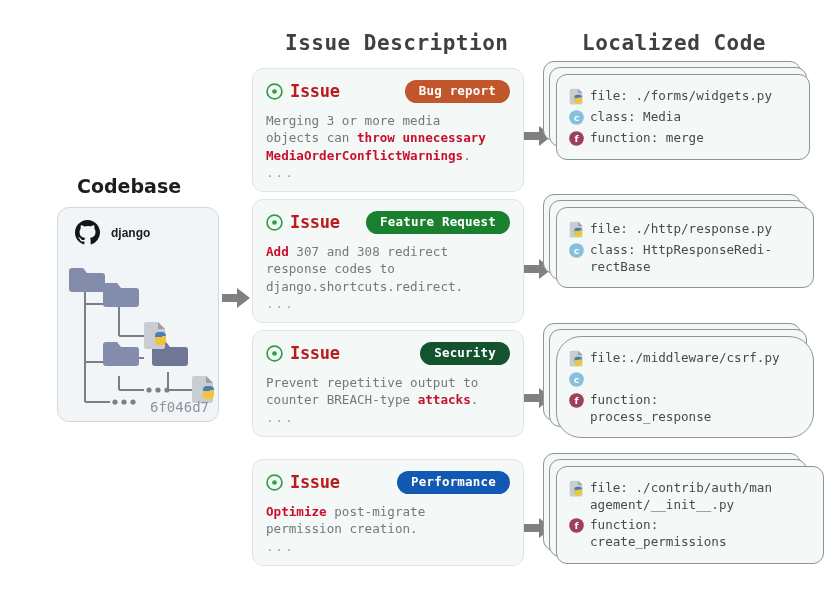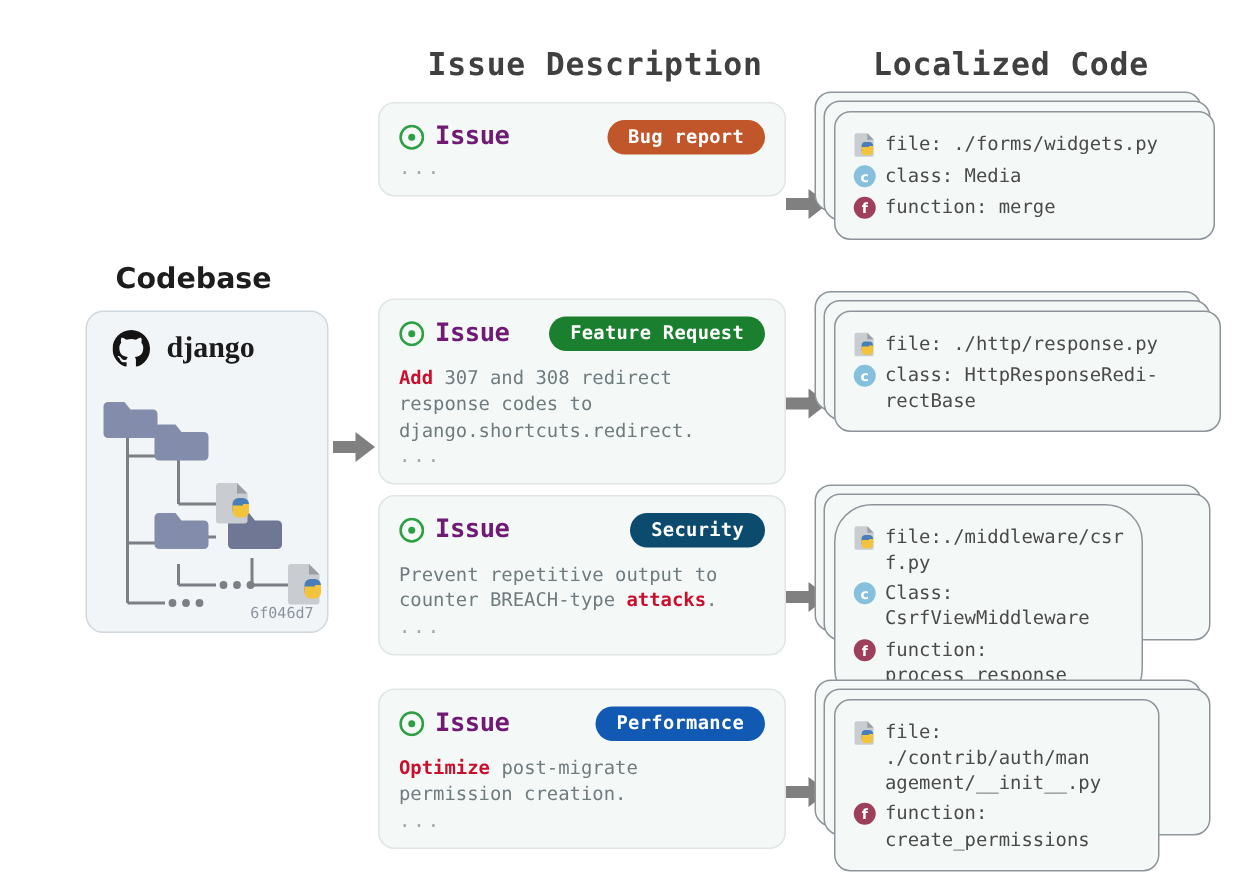--- a/index.html
+++ b/index.html
@@ -34,46 +34,46 @@
   .codebase-panel {
     position: absolute; left: 57px; top: 207px;
     width: 162px; height: 215px;
     background: #f2f5f7;
     border: 1.5px solid #d0d7dd;
     border-radius: 12px;
   }
   .repo-row { position: absolute; left: 17px; top: 12px; display: flex; align-items: center; gap: 11px; }
   .gh-logo { width: 25px; height: 25px; display: block; }
   .repo-name {
-    font-family: Liberation Serif, serif;
-    font-weight: bold; font-size: 20px; color: #1b1b1b;
+    font-family: Liberation Sans, sans-serif;
+    font-weight: bold; font-size: 12px; color: #1b1b1b;
   }
   .tree-svg { position: absolute; left: 0; top: 42px; }
   .commit-hash {
     position: absolute; right: 9px; bottom: 6px;
     font-family: "DejaVu Sans Mono", monospace;
-    font-size: 10px; color: #8b949e;
+    font-size: 14px; color: #8b949e;
   }
 
   
   .arrow { position: absolute; }
 
   
   .issue-card {
     position: absolute; left: 252px; width: 272px;
     background: #f4f8f6;
     border: 1.5px solid #dfe6e3;
     border-radius: 11px;
     padding: 10px 13px 11px 13px;
   }
   .issue-head { display: flex; align-items: center; height: 24px; }
   .issue-dot { width: 17px; height: 17px; flex: 0 0 17px; margin-right: 7px; }
   .issue-word {
     font-family: "DejaVu Sans Mono", monospace;
-    font-weight: bold; font-size: 17px; color: #701a75;
+    font-weight: bold; font-size: 17px; color: #b91c1c;
     letter-spacing: -0.3px;
   }
   .badge {
     margin-left: auto;
     font-family: "DejaVu Sans Mono", monospace;
     font-weight: bold; font-size: 12.5px; color: #ffffff;
     padding: 3px 14px 5px 14px;
     border-radius: 999px;
     white-space: nowrap;
     letter-spacing: 0.2px;
@@ -202,20 +202,23 @@
   <div id="rows-host">
       <div class="issue-card" style="top: 68px;">
         <div class="issue-head">
           <svg class="issue-dot" viewBox="0 0 16 16">
     <circle cx="8" cy="8" r="7" fill="none" stroke="#2ea043" stroke-width="1.6"></circle>
     <circle cx="8" cy="8" r="2.2" fill="#2ea043"></circle>
           </svg>
           <span class="issue-word">Issue</span>
           <span class="badge" style="background:#c0562a">Bug report</span>
         </div>
+        <div class="issue-body">Merging 3 or more media
+objects can <b>throw unnecessary
+MediaOrderConflictWarnings</b>.</div>
         <div class="issue-ellipsis">...</div>
       </div>
       <svg class="arrow" width="28" height="20" viewBox="0 0 28 20" style="left: 524px; top: 126px;">
         <path d="M0,6 L15,6 L15,0 L28,10 L15,20 L15,14 L0,14 Z" fill="#808080"></path>
       </svg>
       <div class="code-stack" style="top: 74px;">
         <div class="stack-layer" style="left:-13px; top:-13px; width:258px; height:80px;"></div>
         <div class="stack-layer" style="left:-7px; top:-7px; width:258px; height:80px;"></div>
         <div class="code-card" style="width:254px; min-height:80px;">
           <div class="code-line">
@@ -283,48 +286,47 @@
           </div>
         </div>
       </div>
       <div class="issue-card" style="top: 330px;">
         <div class="issue-head">
           <svg class="issue-dot" viewBox="0 0 16 16">
     <circle cx="8" cy="8" r="7" fill="none" stroke="#2ea043" stroke-width="1.6"></circle>
     <circle cx="8" cy="8" r="2.2" fill="#2ea043"></circle>
           </svg>
           <span class="issue-word">Issue</span>
-          <span class="badge" style="background:#0c4a6e">Security</span>
+          <span class="badge" style="background:#14532d">Security</span>
         </div>
         <div class="issue-body">Prevent repetitive output to
 counter BREACH-type <b>attacks</b>.</div>
         <div class="issue-ellipsis">...</div>
       </div>
       <svg class="arrow" width="28" height="20" viewBox="0 0 28 20" style="left: 524px; top: 388px;">
         <path d="M0,6 L15,6 L15,0 L28,10 L15,20 L15,14 L0,14 Z" fill="#808080"></path>
       </svg>
       <div class="code-stack" style="top: 336px;">
         <div class="stack-layer" style="left:-13px; top:-13px; width:258px; height:98px;"></div>
         <div class="stack-layer" style="left:-7px; top:-7px; width:258px; height:98px;"></div>
-        <div class="code-card" style="width:206px; min-height:98px;border-radius:25px;">
+        <div class="code-card" style="width:258px; min-height:98px;border-radius:25px;">
           <div class="code-line">
             <svg class="cl-icon" viewBox="0 0 20 20">
     <path d="M3,1 h9 l5,5 v12 a1.5,1.5 0 0 1 -1.5,1.5 h-12 a1.5,1.5 0 0 1 -1.5,-1.5 v-15.5 a1.5,1.5 0 0 1 1.5,-1.5 z" fill="#c9cdd2"></path>
     <path d="M12,1 l5,5 h-5 z" fill="#9aa0a6"></path>
     <path d="M7.5,11 a3.2,3.2 0 0 1 3.2,-3.2 h2.6 a3.2,3.2 0 0 1 3.2,3.2 v3.2 h-5.8 v0.8 h-3.2 z" fill="#4a7fb5"></path>
     <path d="M16.5,15 a3.2,3.2 0 0 1 -3.2,3.2 h-2.6 a3.2,3.2 0 0 1 -3.2,-3.2 v-3.2 h5.8 v-0.8 h3.2 z" fill="#f2c33c"></path>
             </svg>
             <span class="cl-text">file:./middleware/csrf.py</span>
           </div>
           <div class="code-line">
             <svg class="cl-icon" viewBox="0 0 20 20">
     <circle cx="10" cy="10" r="8.6" fill="#86c0dc"></circle>
     <text x="10" y="14.2" text-anchor="middle" font-family="DejaVu Sans, sans-serif" font-size="11" font-weight="bold" fill="#ffffff">c</text>
             </svg>
-            <span class="cl-text">Class: CsrfViewMiddleware</span>
           </div>
           <div class="code-line">
             <svg class="cl-icon" viewBox="0 0 20 20">
     <circle cx="10" cy="10" r="8.6" fill="#9e3f5c"></circle>
     <text x="10" y="14.4" text-anchor="middle" font-family="DejaVu Sans, sans-serif" font-size="11" font-weight="bold" fill="#ffffff">f</text>
             </svg>
             <span class="cl-text">function:
 process_response</span>
           </div>
         </div>
@@ -341,21 +343,21 @@
         <div class="issue-body"><b>Optimize</b> post-migrate
 permission creation.</div>
         <div class="issue-ellipsis">...</div>
       </div>
       <svg class="arrow" width="28" height="20" viewBox="0 0 28 20" style="left: 524px; top: 518px;">
         <path d="M0,6 L15,6 L15,0 L28,10 L15,20 L15,14 L0,14 Z" fill="#808080"></path>
       </svg>
       <div class="code-stack" style="top: 466px;">
         <div class="stack-layer" style="left:-13px; top:-13px; width:258px; height:98px;"></div>
         <div class="stack-layer" style="left:-7px; top:-7px; width:258px; height:98px;"></div>
-        <div class="code-card" style="width:217px; min-height:98px;">
+        <div class="code-card" style="width:268px; min-height:98px;">
           <div class="code-line">
             <svg class="cl-icon" viewBox="0 0 20 20">
     <path d="M3,1 h9 l5,5 v12 a1.5,1.5 0 0 1 -1.5,1.5 h-12 a1.5,1.5 0 0 1 -1.5,-1.5 v-15.5 a1.5,1.5 0 0 1 1.5,-1.5 z" fill="#c9cdd2"></path>
     <path d="M12,1 l5,5 h-5 z" fill="#9aa0a6"></path>
     <path d="M7.5,11 a3.2,3.2 0 0 1 3.2,-3.2 h2.6 a3.2,3.2 0 0 1 3.2,3.2 v3.2 h-5.8 v0.8 h-3.2 z" fill="#4a7fb5"></path>
     <path d="M16.5,15 a3.2,3.2 0 0 1 -3.2,3.2 h-2.6 a3.2,3.2 0 0 1 -3.2,-3.2 v-3.2 h5.8 v-0.8 h3.2 z" fill="#f2c33c"></path>
             </svg>
             <span class="cl-text">file: ./contrib/auth/man
 agement/__init__.py</span>
           </div>

